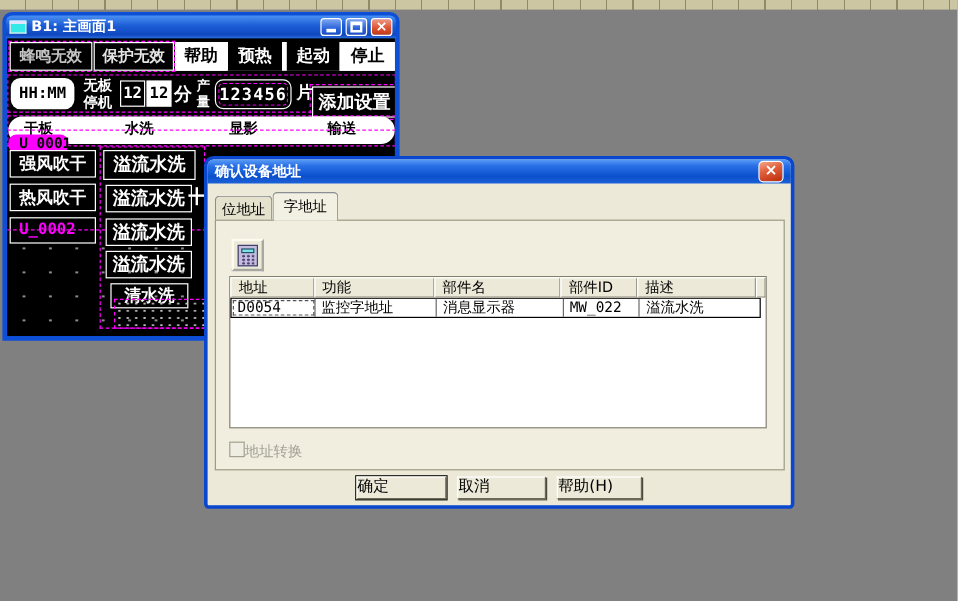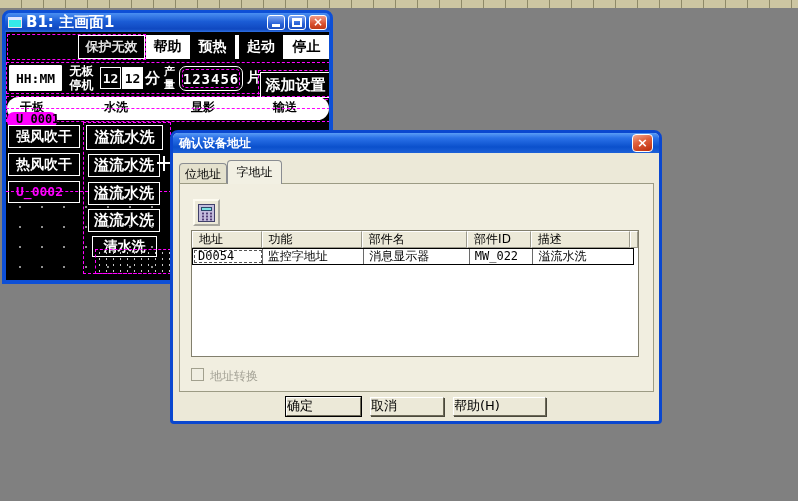--- a/index.html
+++ b/index.html
@@ -12,21 +12,21 @@
          background:repeating-linear-gradient(90deg,#cdc6a2 0 21px,#8f8a68 21px 22px);}
 
   
   .ew{position:absolute;left:2px;top:10px;width:331px;height:274px;box-sizing:border-box;
       border:3px solid #0d4fd6;border-radius:8px 8px 0 0;background:#0d4fd6;}
   .ew-tb{height:19px;display:flex;align-items:center;gap:4px;padding:0 3px;
          background:linear-gradient(180deg,#4a8ff2 0%,#1b5cd5 45%,#0f48c0 85%,#2e6fe0 100%);
          border-radius:5px 5px 0 0;}
   .ew-ico{width:14px;height:11px;background:#35e9e9;border:1px solid #e9e9e9;box-sizing:border-box;
           border-top:3px solid #dfe5ff;}
-  .ew-title{color:#fff;font-weight:bold;font-size:15px;white-space:nowrap;}
+  .ew-title{color:#fff;font-weight:bold;font-size:12px;white-space:nowrap;}
   .ew-btns{margin-left:auto;display:flex;gap:3px;}
   .wbtn{width:18px;height:15px;border:1px solid #fff;border-radius:3px;box-sizing:border-box;
         background:linear-gradient(180deg,#7fa7f2 0%,#2a62d8 60%,#1c4fc0 100%);
         color:#fff;font-size:10px;line-height:12px;text-align:center;position:relative;}
   .wbtn.close{background:linear-gradient(180deg,#f09a86 0%,#d9502f 60%,#c03a18 100%);
         font-size:12px;font-weight:bold;line-height:13px;}
   .wbtn .minbar{position:absolute;left:4px;bottom:2px;width:8px;height:3px;background:#fff;}
   .wbtn .maxbox{position:absolute;left:3px;top:2px;width:10px;height:9px;border:2px solid #fff;border-top-width:3px;box-sizing:border-box;}
 
   .canvas{position:absolute;left:1px;right:1px;top:19px;bottom:1px;background:#000;overflow:hidden;}
@@ -82,21 +82,21 @@
         background:#fff;border:1px solid #827f6d;}
   .lv-head{display:flex;height:17px;}
   .lv-h{box-sizing:border-box;background:#ece9d8;border-top:1px solid #fff;border-left:1px solid #fff;
         border-right:1px solid #9c9a8c;border-bottom:1px solid #9c9a8c;
         font-size:12px;line-height:15px;padding-left:6px;white-space:nowrap;overflow:hidden;}
   .lv-row{display:flex;height:17px;width:442px;box-sizing:border-box;border:1px solid #000;}
   .lv-c{box-sizing:border-box;font-size:12px;line-height:15px;padding-left:5px;border-right:1px solid #6a6a6a;
         white-space:nowrap;overflow:hidden;}
   .lv-c.focus{outline:1px dashed #555;outline-offset:-2px;}
 
-  .cbrow{position:absolute;left:11px;top:184px;display:flex;align-items:flex-start;gap:6px;}
+  .cbrow{position:absolute;left:11px;top:184px;display:flex;align-items:flex-start;gap:0;}
   .cbx{width:13px;height:13px;background:#f0eee2;border:1px solid #a2a08e;box-sizing:border-box;}
   .cbl{color:#a3a195;font-size:12px;}
 
   .dlg-btns{position:absolute;left:0;right:0;top:244px;display:flex;justify-content:center;gap:9px;}
   .pbtn{height:19px;box-sizing:border-box;background:#ece9d8;font-size:13px;line-height:16px;text-align:left;
         border:1px solid;border-color:#fff #6d6a58 #6d6a58 #fff;box-shadow:1px 1px 0 #4a483c;}
   .pbtn.default{box-shadow:0 0 0 1px #000;}
 </style>
 </head>
 <body>
@@ -116,30 +116,31 @@
         <div class="wbtn">
             <span class="maxbox"></span>
           </div>
         <div class="wbtn close"><span>×</span></div>
       </div>
     </div>
 
     <div class="canvas">
 
       <div class="abs dash" style="left:1px;top:2px;width:139px;height:26px;"></div>
+      <div class="abs cbtn" style="left:2px;top:3px;width:69px;height:24px;font-size:13px;color:#c3c3c3;">蜂鸣无效</div>
       <div class="abs cbtn" style="left:72px;top:3px;width:67px;height:24px;font-size:13px;color:#e3e3e3;">保护无效</div>
       <div class="abs strip" style="left:140px;top:3px;width:184px;height:24px;">
         <div class="pos" style="width:43px;">帮助</div>
         <div class="inv" style="width:45px;margin:0 1px;">预热</div>
         <div class="inv" style="width:44px;margin-left:3px;">起动</div>
         <div class="pos" style="flex:1;">停止</div>
       </div>
 
       <div class="abs dash" style="left:0px;top:30px;width:324px;height:32px;"></div>
-      <div class="abs mono" style="left:3px;top:33px;width:53px;height:26px;background:#fff;color:#000;border-radius:1px;font-size:13px;font-weight:bold;display:flex;align-items:center;justify-content:center;">HH:MM</div>
+      <div class="abs mono" style="left:3px;top:33px;width:53px;height:26px;background:#fff;color:#000;border-radius:8px;font-size:13px;font-weight:bold;display:flex;align-items:center;justify-content:center;">HH:MM</div>
       <div class="abs wtxt" style="left:58px;top:32px;width:35px;font-size:12px;line-height:14px;text-align:center;">
         <div>无板</div>
         <div>停机</div>
       </div>
       <div class="abs cbtn mono" style="left:94px;top:35px;width:21px;height:22px;font-size:13px;">12</div>
       <div class="abs mono" style="left:116px;top:35px;width:21px;height:22px;background:#fff;color:#000;font-weight:bold;font-size:13px;display:flex;align-items:center;justify-content:center;">12</div>
       <div class="abs wtxt" style="left:139px;top:37px;font-size:15px;">分</div>
       <div class="abs wtxt" style="left:155px;top:33px;width:17px;font-size:11px;line-height:13px;text-align:center;">
         <div>产</div>
         <div>量</div>
@@ -216,17 +217,17 @@
 
         <div class="cbrow">
           <div class="cbx"></div>
           <div class="cbl">地址转换</div>
         </div>
       </div>
 
       <div class="dlg-btns">
         <div class="pbtn default" style="width:75px;">确定</div>
         <div class="pbtn" style="width:74px;">取消</div>
-        <div class="pbtn" style="width:93px;">帮助(H)</div>
+        <div class="pbtn" style="width:71px;">帮助(H)</div>
       </div>
     </div>
   </div>
 </div>
 
 </body></html>

